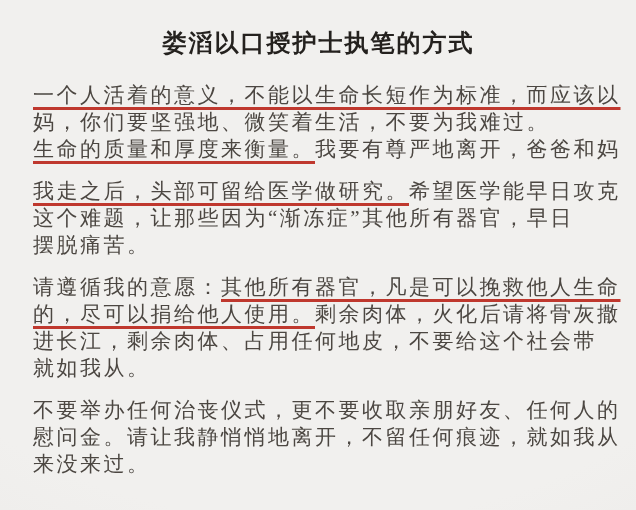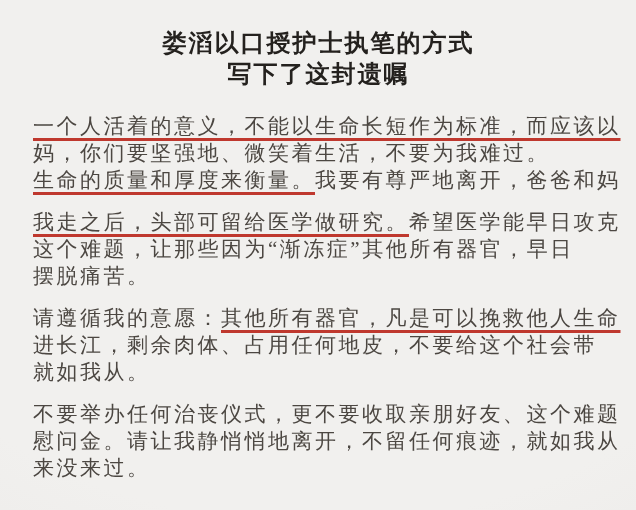--- a/index.html
+++ b/index.html
@@ -43,37 +43,37 @@
     text-underline-offset: 5px;
     text-align: right;
   }
 </style>
 </head>
 <body>
 
 <div class="page" style="background-color: rgb(239, 238, 236);">
   <h1 class="title" style="color: rgb(36, 33, 30);">
     <span class="title-line">娄滔以口授护士执笔的方式</span>
-    <span class="title-line">写下了这封遗嘱</span>
   </h1>
   <div class="doc-body" id="doc-body" style="color: rgb(76, 71, 66);">
       <p class="para">
         <span class="line"><span class="u" style="text-decoration-color: rgb(191, 56, 46);">一个人活着的意义，不能以生命长短作为标准，而应该以</span></span>
         <span class="line"><span>妈，你们要坚强地、微笑着生活，不要为我难过。</span></span>
         <span class="line"><span class="u" style="text-decoration-color: rgb(191, 56, 46);">生命的质量和厚度来衡量。</span><span>我要有尊严地离开，爸爸和妈</span></span>
       </p>
       <p class="para">
         <span class="line"><span class="u" style="text-decoration-color: rgb(191, 56, 46);">我走之后，头部可留给医学做研究。</span><span>希望医学能早日攻克</span></span>
         <span class="line"><span>这个难题，让那些因为“渐冻症”其他所有器官，早日</span></span>
         <span class="line"><span>摆脱痛苦。</span></span>
       </p>
       <p class="para">
         <span class="line"><span>请遵循我的意愿：</span><span class="u" style="text-decoration-color: rgb(191, 56, 46);">其他所有器官，凡是可以挽救他人生命</span></span>
+        <span class="line"><span class="u" style="text-decoration-color: rgb(191, 56, 46);">的，尽可以捐给他人使用。</span><span>剩余肉体，火化后请将骨灰撒</span></span>
         <span class="line"><span>进长江，剩余肉体、占用任何地皮，不要给这个社会带</span></span>
         <span class="line"><span>就如我从。</span></span>
       </p>
       <p class="para">
-        <span class="line"><span>不要举办任何治丧仪式，更不要收取亲朋好友、这个难题</span></span>
+        <span class="line"><span>不要举办任何治丧仪式，更不要收取亲朋好友、任何人的</span></span>
         <span class="line"><span>慰问金。请让我静悄悄地离开，不留任何痕迹，就如我从</span></span>
         <span class="line"><span>来没来过。</span></span>
       </p>
     </div>
 </div>
 
 </body></html>

